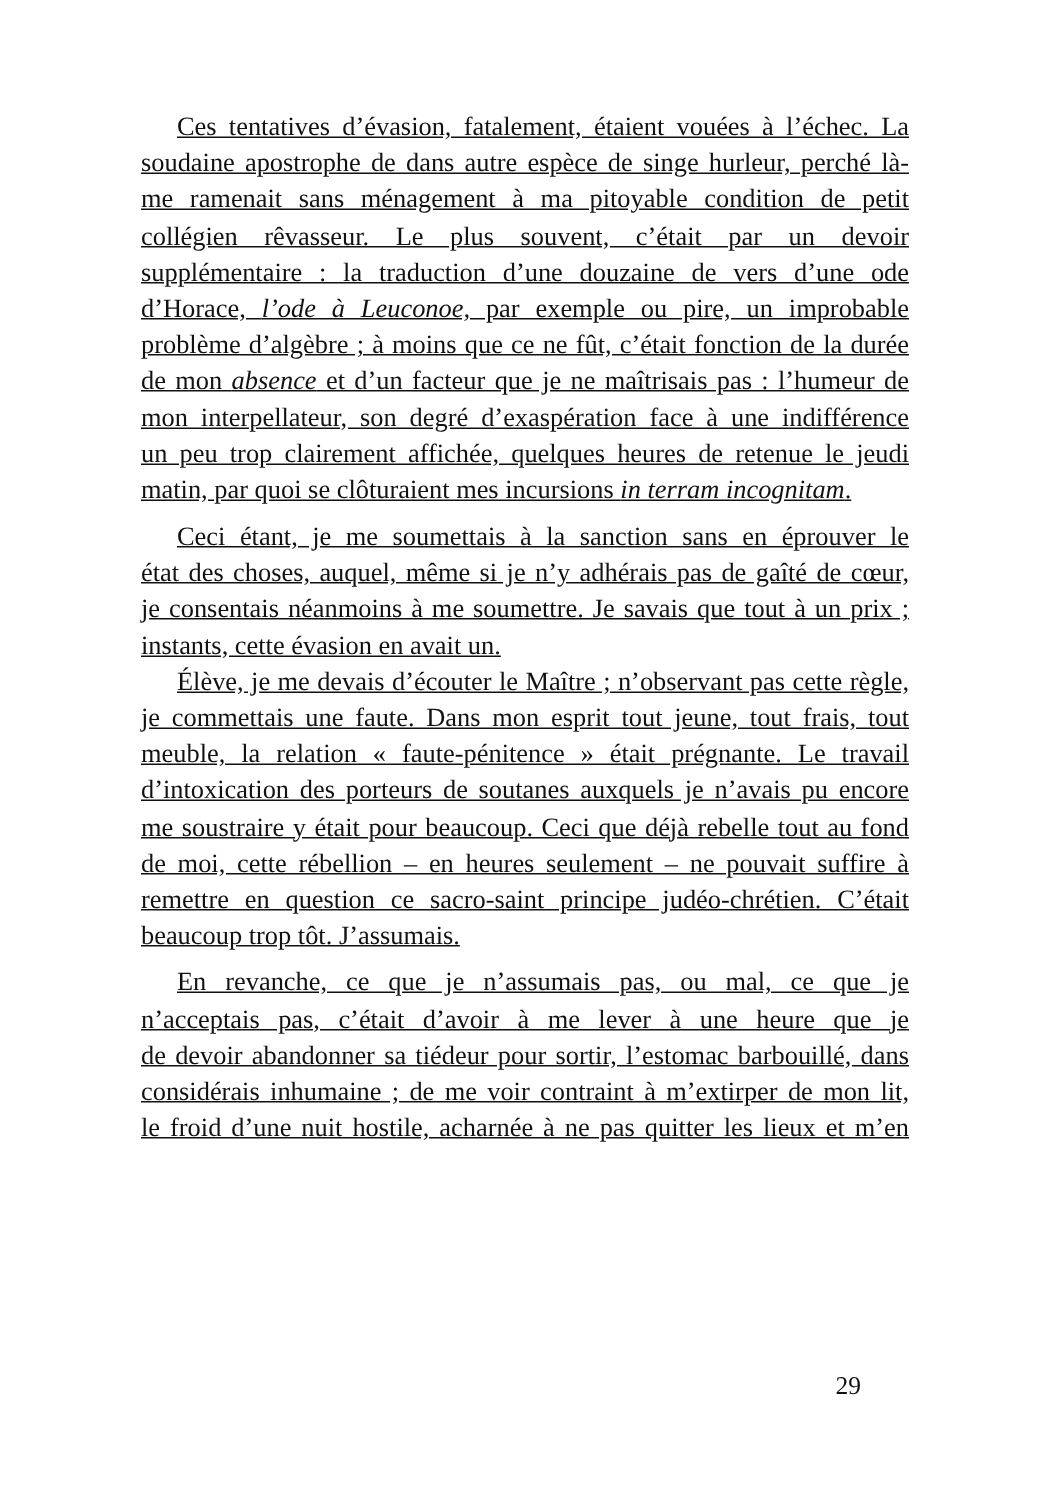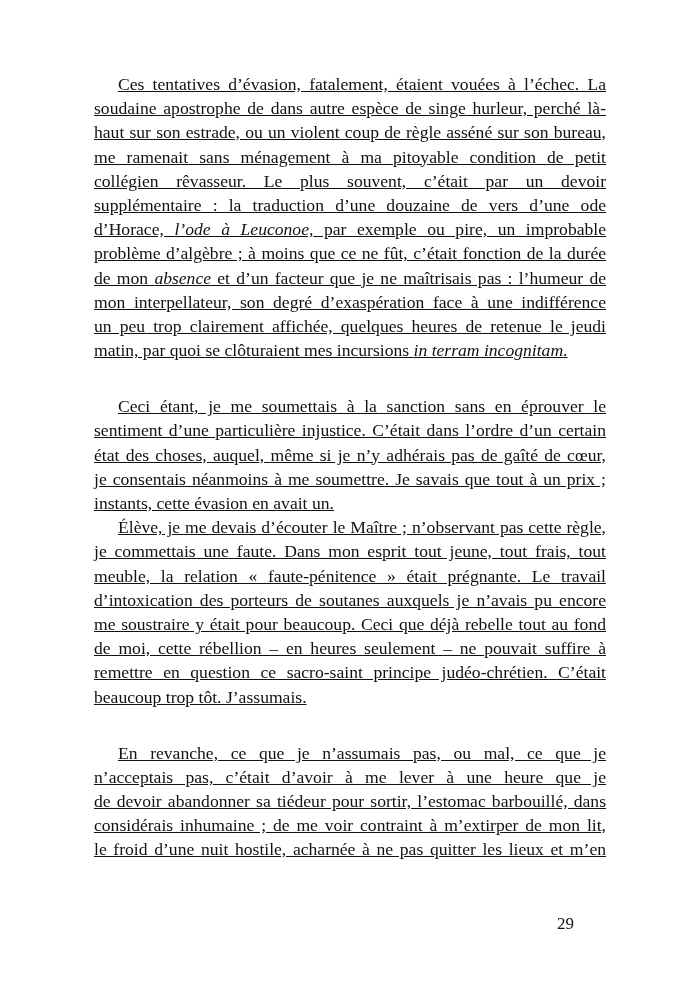--- a/index.html
+++ b/index.html
@@ -18,21 +18,21 @@
     .page {
       position: absolute;
       left: 94px;
       top: 72px;
       width: 512px;
     }
     .para {
       margin: 0;
     }
     .para.gap-before {
-      margin-top: 32px;
+      margin-top: 7px;
     }
     .line {
       display: block;
       height: 24.2px;
       line-height: 24.2px;
       font-size: 17.6px;
       white-space: nowrap;
       text-align: justify;
       text-align-last: justify;
       text-decoration: underline;
@@ -56,34 +56,32 @@
       line-height: 24px;
     }
   </style>
 </head>
 <body>
 
 <div class="page">
   <div class="para">
       <span class="line indent">Ces tentatives d’évasion, fatalement, étaient vouées à l’échec. La</span>
       <span class="line">soudaine apostrophe de dans autre espèce de singe hurleur, perché là-</span>
-      <span class="line">haut sur son estrade, ou un violent coup de règle asséné sur son bureau,</span>
       <span class="line">me ramenait sans ménagement à ma pitoyable condition de petit</span>
       <span class="line">collégien rêvasseur. Le plus souvent, c’était par un devoir</span>
       <span class="line">supplémentaire : la traduction d’une douzaine de vers d’une ode</span>
       <span class="line">d’Horace, <em>l’ode à Leuconoe,</em> par exemple ou pire, un improbable</span>
       <span class="line">problème d’algèbre ; à moins que ce ne fût, c’était fonction de la durée</span>
       <span class="line">de mon <em>absence</em> et d’un facteur que je ne maîtrisais pas : l’humeur de</span>
       <span class="line">mon interpellateur, son degré d’exaspération face à une indifférence</span>
       <span class="line">un peu trop clairement affichée, quelques heures de retenue le jeudi</span>
       <span class="line last">matin, par quoi se clôturaient mes incursions <em>in terram incognitam</em>.</span>
     </div>
   <div class="para gap-before">
       <span class="line indent">Ceci étant, je me soumettais à la sanction sans en éprouver le</span>
-      <span class="line">sentiment d’une particulière injustice. C’était dans l’ordre d’un certain</span>
       <span class="line">état des choses, auquel, même si je n’y adhérais pas de gaîté de cœur,</span>
       <span class="line">je consentais néanmoins à me soumettre. Je savais que tout à un prix ;</span>
       <span class="line last">instants, cette évasion en avait un.</span>
     </div>
   <div class="para">
       <span class="line indent">Élève, je me devais d’écouter le Maître ; n’observant pas cette règle,</span>
       <span class="line">je commettais une faute. Dans mon esprit tout jeune, tout frais, tout</span>
       <span class="line">meuble, la relation « faute-pénitence » était prégnante. Le travail</span>
       <span class="line">d’intoxication des porteurs de soutanes auxquels je n’avais pu encore</span>
       <span class="line">me soustraire y était pour beaucoup. Ceci que déjà rebelle tout au fond</span>

